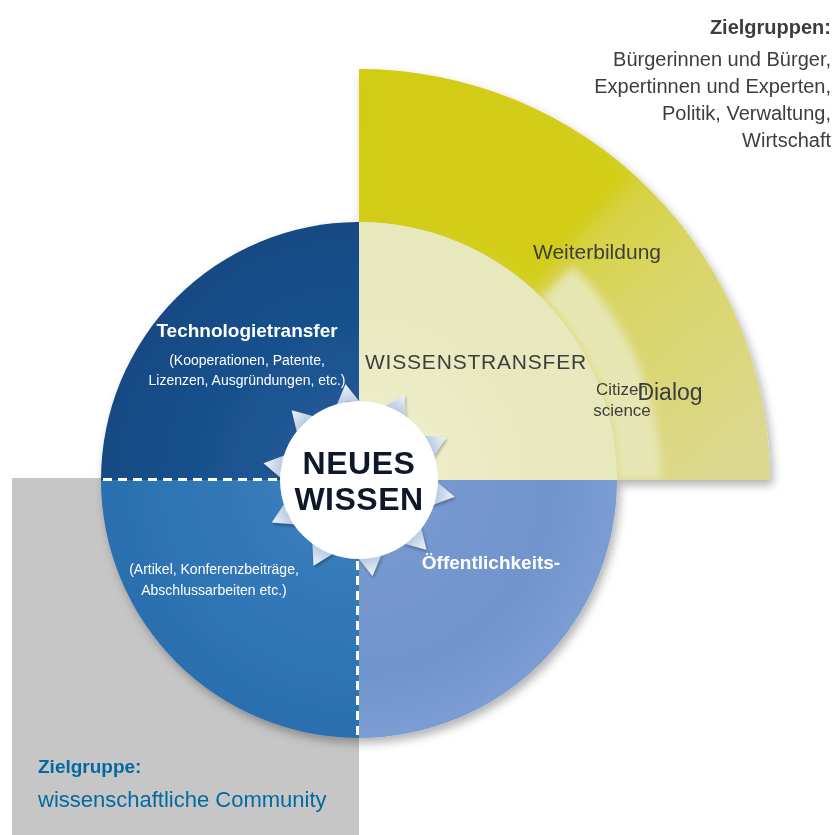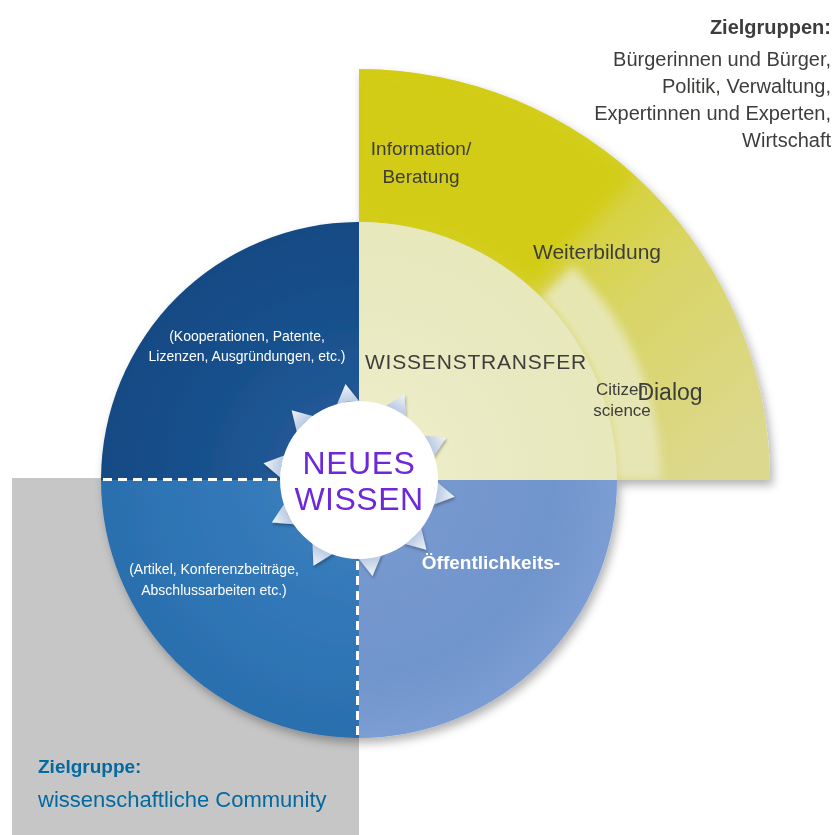--- a/index.html
+++ b/index.html
@@ -22,21 +22,21 @@
   .lbl-dialog{left:658px;top:379px;font-size:23px;}
   .q-title{font-weight:bold;color:#ffffff;}
   .blk-tech{left:235px;top:319px;}
   .blk-tech .q-title{font-size:19px;line-height:24px;}
   .blk-tech .q-sub{font-size:14px;line-height:20px;margin-top:7px;color:#ffffff;}
   .blk-pub{left:202px;top:551px;}
   .blk-pub .q-title{font-size:18px;line-height:23px;}
   .blk-pub .q-sub{font-size:14px;line-height:21px;margin-top:8px;color:#ffffff;}
   .blk-oeff{left:479px;top:549px;}
   .blk-oeff .q-title{font-size:19px;line-height:27px;}
-  .lbl-neues{left:347px;top:481px;font-size:32px;line-height:36px;font-weight:400;letter-spacing:0.5px;color:#6d28d9;}
+  .lbl-neues{left:347px;top:481px;font-size:32px;line-height:36px;font-weight:700;letter-spacing:0.5px;color:#0f172a;}
   .tg-bottom{left:26px;top:754px;color:#0369a1;}
   .tg-bottom .hdr{font-size:19px;font-weight:bold;line-height:26px;}
   .tg-bottom .line{font-size:22px;line-height:26px;margin-top:7px;}
 </style>
 </head>
 <body>
 
 <div class="stage">
 
   <svg width="835" height="835" viewBox="0 0 835 835">
@@ -123,38 +123,35 @@
         <use href="#hubArrow" transform="translate(347,480) rotate(280)" fill="url(#arrowGrad)"></use>
         <use href="#hubArrow" transform="translate(347,480) rotate(316)" fill="url(#arrowGrad)"></use>
       </g>
       <circle cx="347" cy="480" r="79" fill="#ffffff"></circle>
     </g>
   </svg>
 
   <div class="txt tg-top">
     <div class="hdr">Zielgruppen:</div>
     <div class="line">Bürgerinnen und Bürger,</div>
+    <div class="line">Expertinnen und Experten,</div>
     <div class="line">Politik, Verwaltung,</div>
-    <div class="line">Expertinnen und Experten,</div>
     <div class="line">Wirtschaft</div>
   </div>
 
-  <div class="txt center-x lbl-info">
-    <div>Information/</div>
-    <div>Beratung</div>
-  </div>
   <div class="txt center-x lbl-weiter">Weiterbildung</div>
   <div class="txt center-x lbl-wt">WISSENSTRANSFER</div>
   <div class="txt center-x lbl-citizen">
     <div>Citizen</div>
     <div>science</div>
   </div>
   <div class="txt center-x lbl-dialog">Dialog</div>
 
   <div class="txt center-x blk-tech">
+    <div class="q-title">Technologietransfer</div>
     <div class="q-sub">
       <div>(Kooperationen, Patente,</div>
       <div>Lizenzen, Ausgründungen, etc.)</div>
     </div>
   </div>
 
   <div class="txt center-x blk-pub">
     <div class="q-sub">
       <div>(Artikel, Konferenzbeiträge,</div>
       <div>Abschlussarbeiten etc.)</div>

